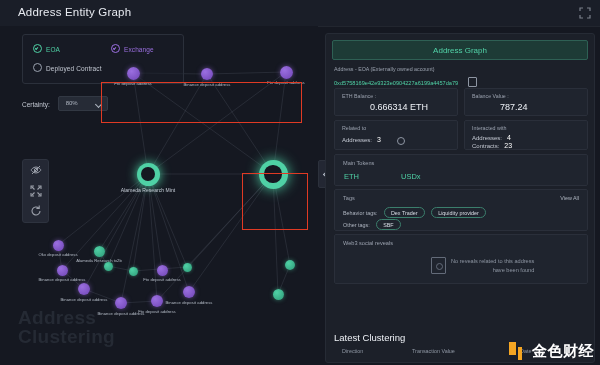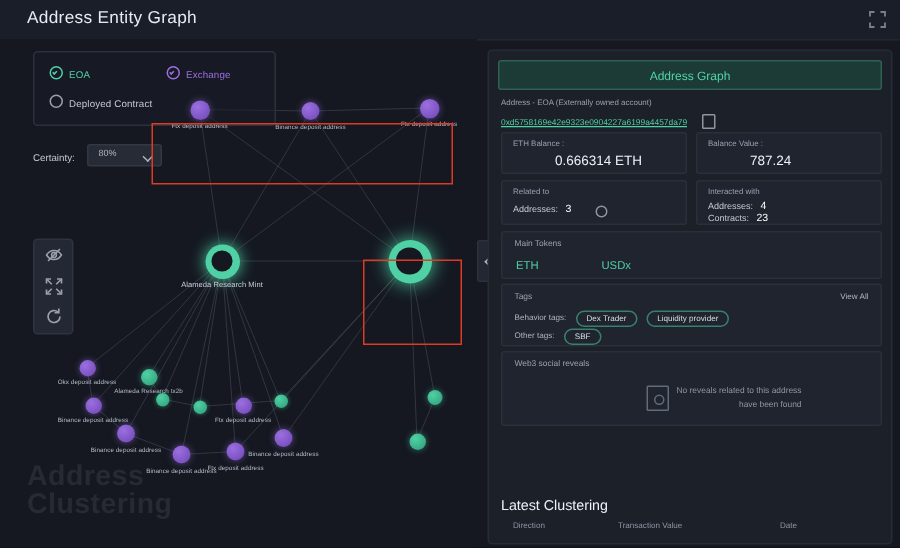--- a/index.html
+++ b/index.html
@@ -322,13 +322,22 @@
       <span class="th" style="left:186px;top:0;">Date</span>
       <div>
         
         
         
         
       </div>
     </div>
   </div>
 
+  <div class="logo">
+    <span class="logo-mk">
+      <svg width="20" height="20" viewBox="0 0 20 20">
+        <rect x="1" y="1" width="7" height="13" fill="#f5a623"></rect>
+        <rect x="10" y="6" width="4" height="13" fill="#f5a623"></rect>
+      </svg>
+    </span>
+    <span class="logo-tx">金色财经</span>
+  </div>
 </div>
 
 </body></html>

